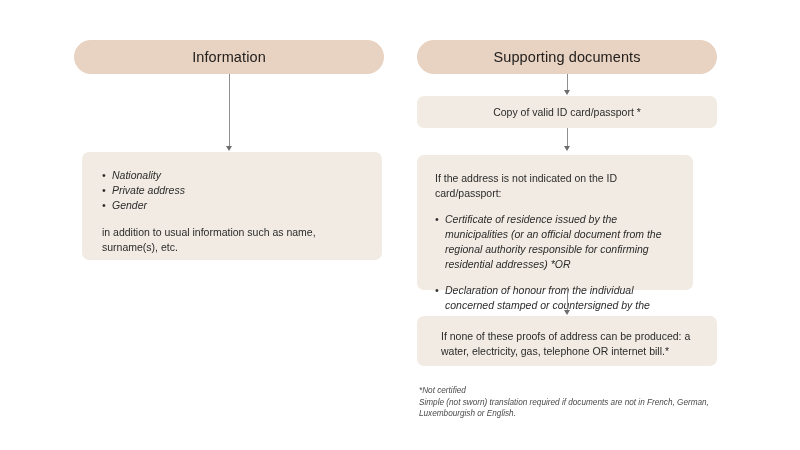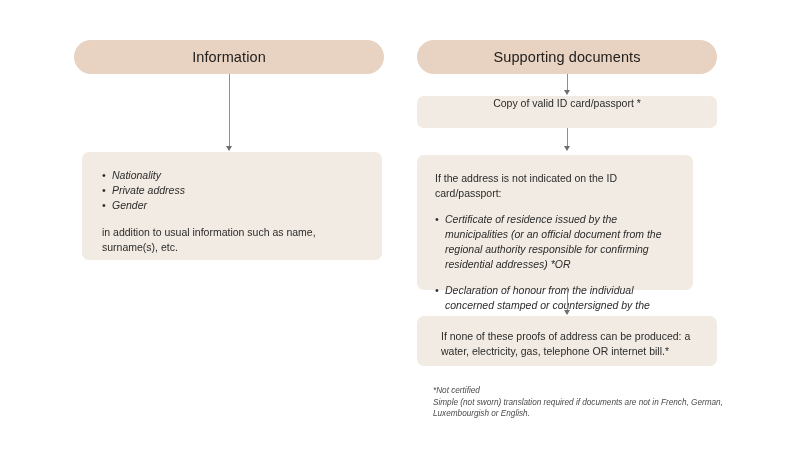--- a/index.html
+++ b/index.html
@@ -44,20 +44,21 @@
     border-radius: 7px;
     box-sizing: border-box;
   }
   .card-text {
     font-size: 10.5px;
     line-height: 15px;
     color: #2b2b2b;
   }
   .card.centered {
     display: flex;
+    align-items: center;
     justify-content: center;
   }
   .card.centered .card-text { text-align: center; }
 
   #card-info     { left: 82px;  top: 152px; width: 300px; height: 108px; padding: 16px 20px; }
   #card-idcopy   { left: 417px; top: 96px;  width: 300px; height: 32px; }
   #card-address  { left: 417px; top: 155px; width: 276px; height: 135px; padding: 16px 18px; }
   #card-noproof  { left: 417px; top: 316px; width: 300px; height: 50px; padding: 13px 24px; }
 
   ul.bullets {
@@ -104,21 +105,21 @@
   #conn-r1        { left: 567px; top: 74px;  height: 18px; }
   #arrow-r1       { left: 564px; top: 90px; }
   #conn-r2        { left: 567px; top: 128px; height: 20px; }
   #arrow-r2       { left: 564px; top: 146px; }
   #conn-r3        { left: 567px; top: 287px; height: 25px; }
   #arrow-r3       { left: 564px; top: 310px; }
 
   
   #footnote {
     position: absolute;
-    left: 433px;
+    left: 419px;
     top: 385px;
     width: 320px;
     font-size: 8.2px;
     line-height: 11.5px;
     font-style: italic;
     color: #4a4a4a;
   }
   #footnote div { white-space: nowrap; }
 </style>
 </head>

